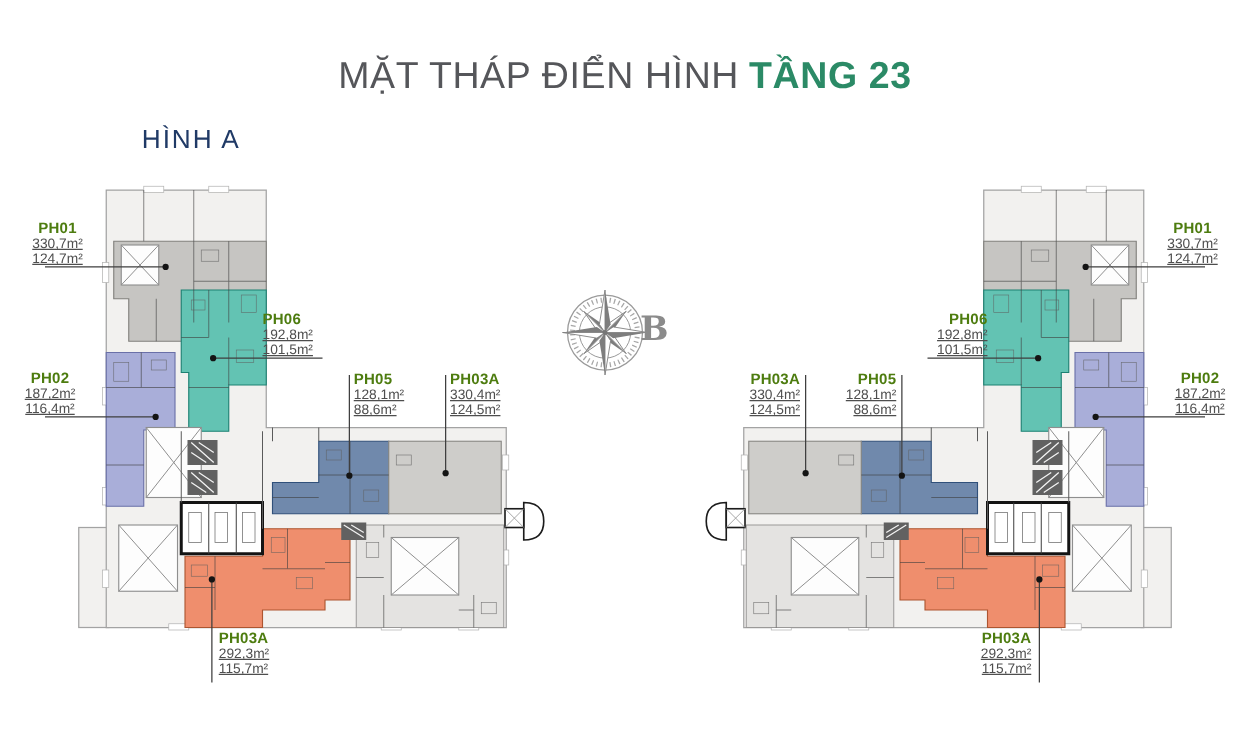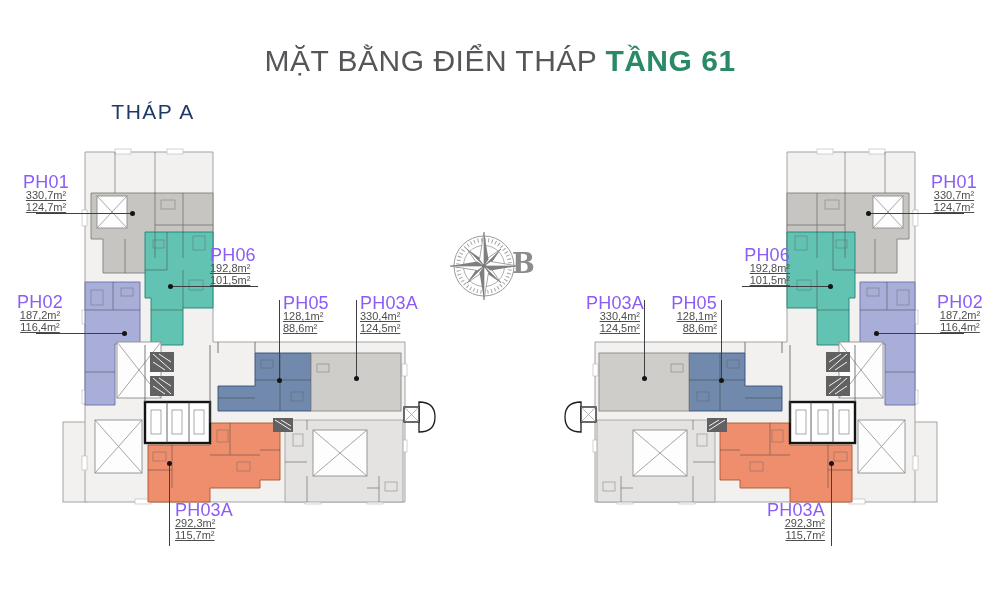--- a/index.html
+++ b/index.html
@@ -5,35 +5,35 @@
   html,body{margin:0;padding:0;background:#fff;}
   .stage{position:relative;width:1000px;height:600px;background:#ffffff;overflow:hidden;
          font-family:"Liberation Sans","DejaVu Sans",sans-serif;}
   .title{position:absolute;top:44px;left:0;width:100%;text-align:center;
          font-size:30px;letter-spacing:.5px;color:#55565a;white-space:nowrap;}
   .title .hl{font-weight:bold;margin-left:8px;}
   .tower-name{position:absolute;top:100px;width:180px;text-align:center;
               font-size:21px;letter-spacing:1.5px;color:#203a66;}
   #scene{position:absolute;left:0;top:0;}
   .u-label{position:absolute;z-index:5;}
-  .u-code{font-size:18px;line-height:14px;font-weight:normal;color:#8b5cf6;letter-spacing:.2px;}
+  .u-code{font-size:12px;line-height:14px;font-weight:bold;color:#4d7c0f;letter-spacing:.2px;}
   .u-area{font-size:11px;line-height:12px;color:#4e4e4e;text-decoration:underline;}
   .ld{position:absolute;background:#3f3f3f;z-index:4;}
   .dot{position:absolute;width:5px;height:5px;border-radius:50%;background:#141414;z-index:6;}
   .north{position:absolute;left:512px;top:248px;font-size:27px;font-weight:bold;color:#8b8b8b;
          font-family:"DejaVu Serif","Liberation Serif",serif;}
 </style>
 </head>
 <body>
 
 <div class="stage">
 
-  <div class="title" style="color: rgb(85, 86, 90);"><span>MẶT BẰNG ĐIỂN THÁP</span><span class="hl" style="color: rgb(43, 138, 102);">TẦNG 61</span></div>
-
-  <div class="tower-name" style="left: 63px; color: rgb(32, 58, 102);">THÁP A</div>
+  <div class="title" style="color: rgb(85, 86, 90);"><span>MẶT THÁP ĐIỂN HÌNH</span><span class="hl" style="color: rgb(43, 138, 102);">TẦNG 23</span></div>
+
+  <div class="tower-name" style="left: 63px; color: rgb(32, 58, 102);">HÌNH A</div>
 
   <svg id="scene" width="1000" height="600" viewBox="0 0 1000 600">
     <defs>
       <g id="plan-shape">
 
         <rect x="8" y="282" width="24" height="80" fill="#f2f1ef" stroke="#a3a3a3" stroke-width="1"></rect>
         <path d="M30 12 H158 V202 H350 V362 H30 Z" fill="#f2f1ef" stroke="#a3a3a3" stroke-width="1"></path>
 
         <g stroke="#b5b5b4" stroke-width="0.6" fill="#ffffff">
           <rect x="27" y="70" width="5" height="16"></rect>

